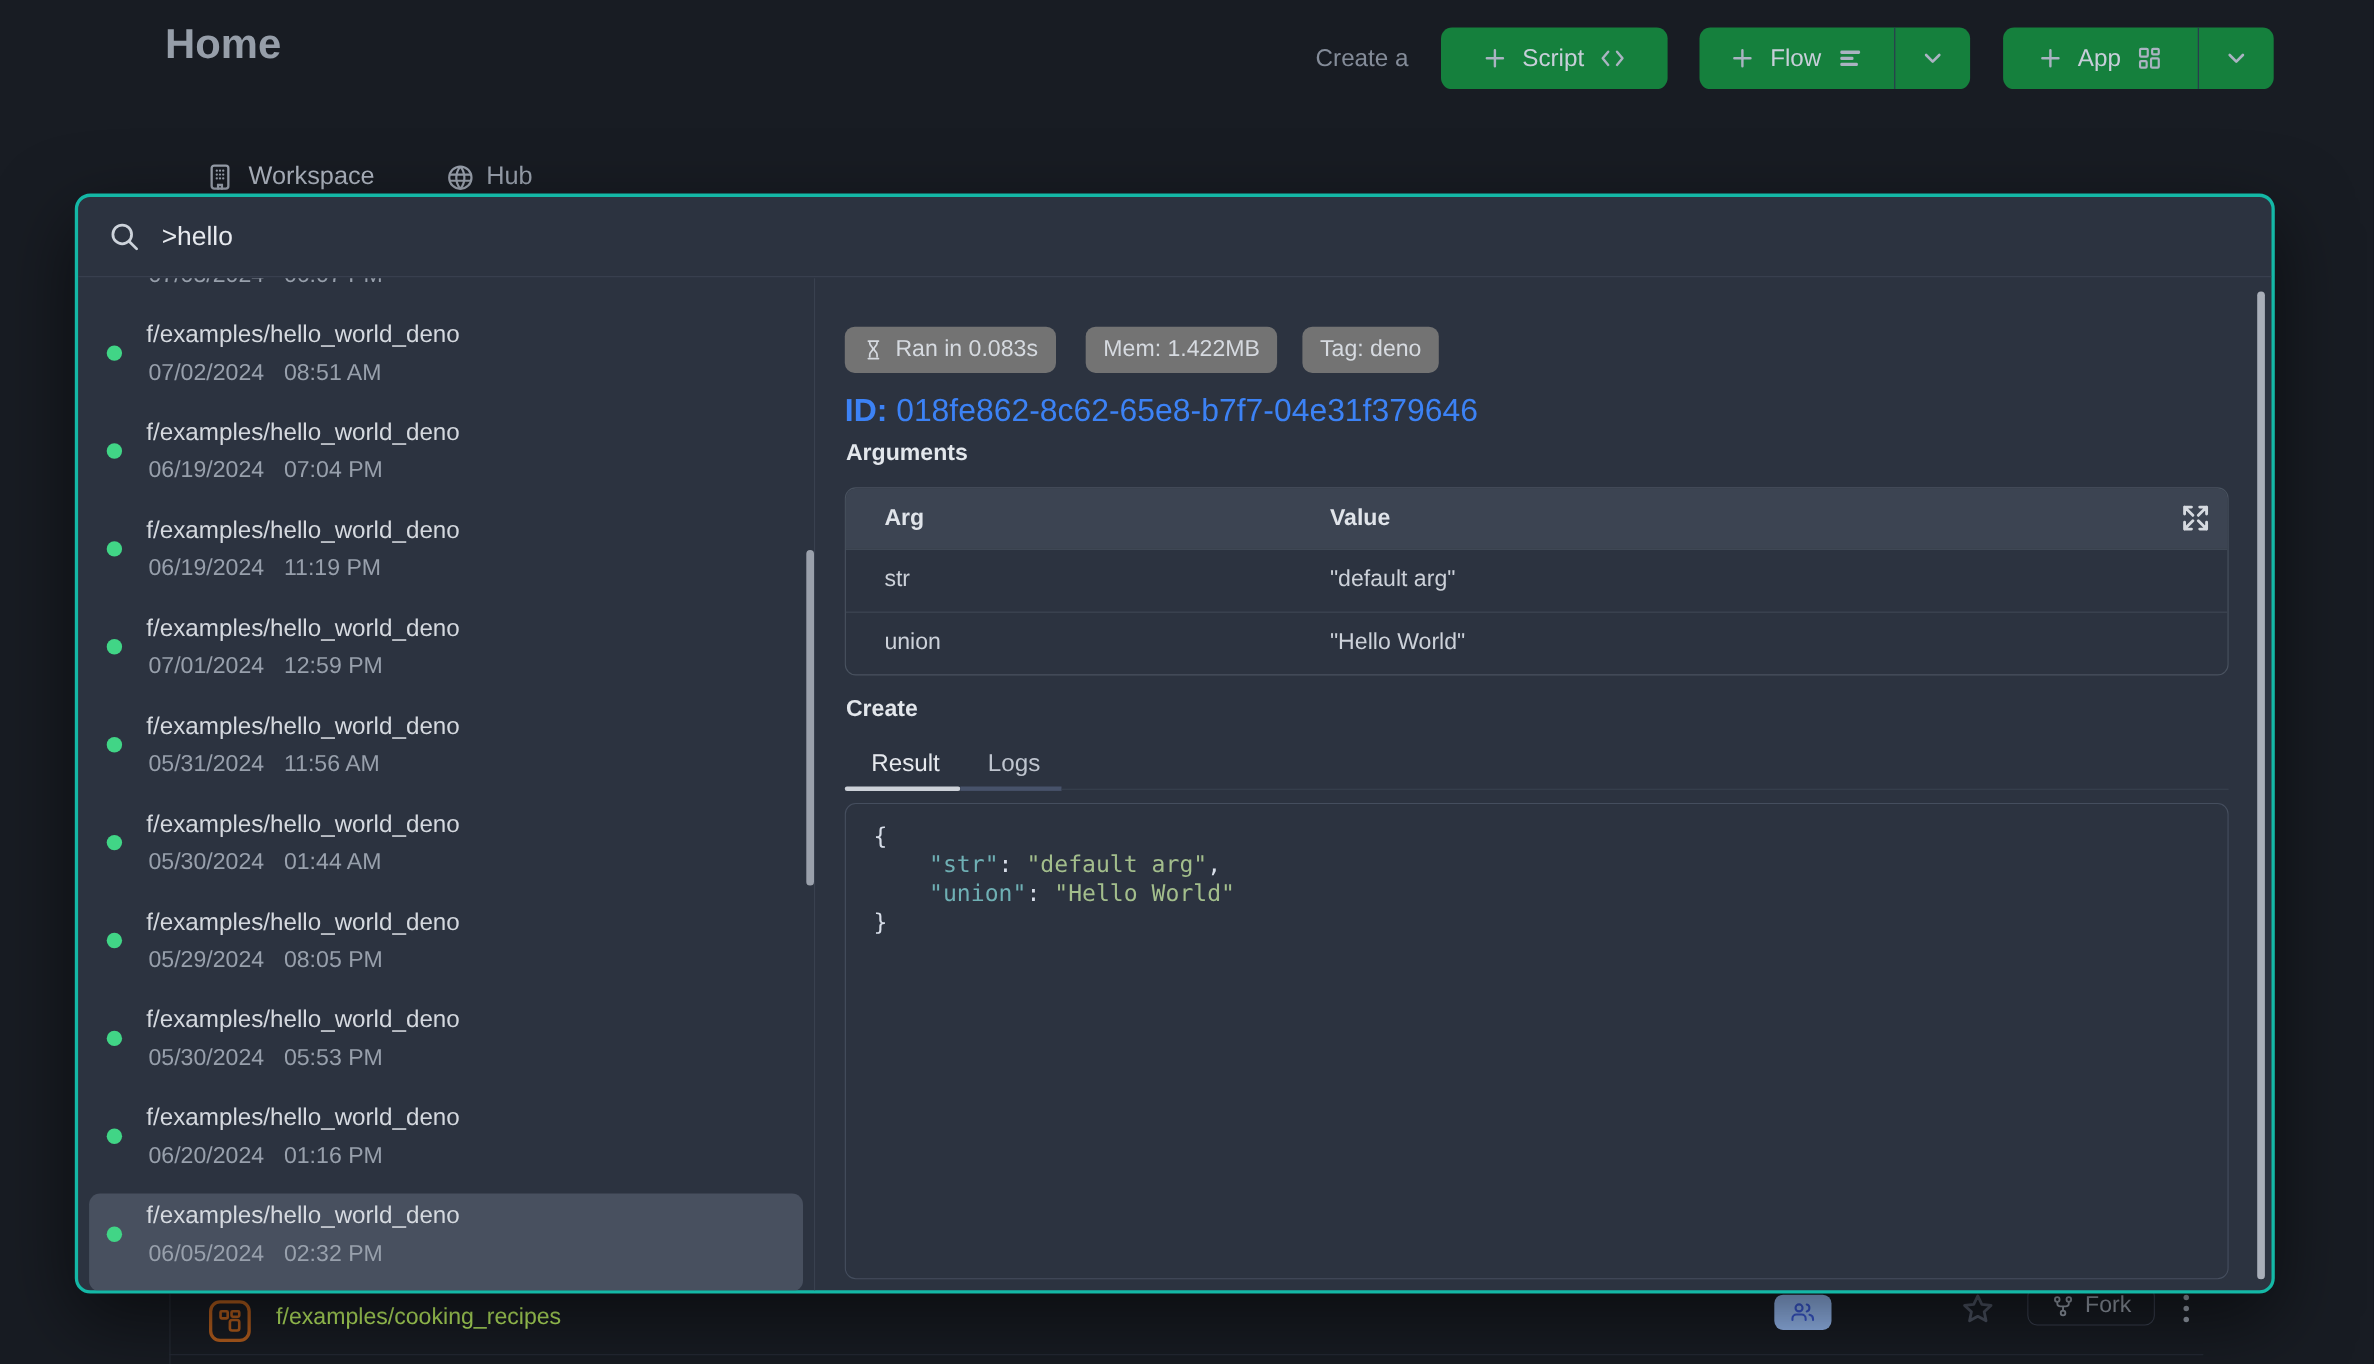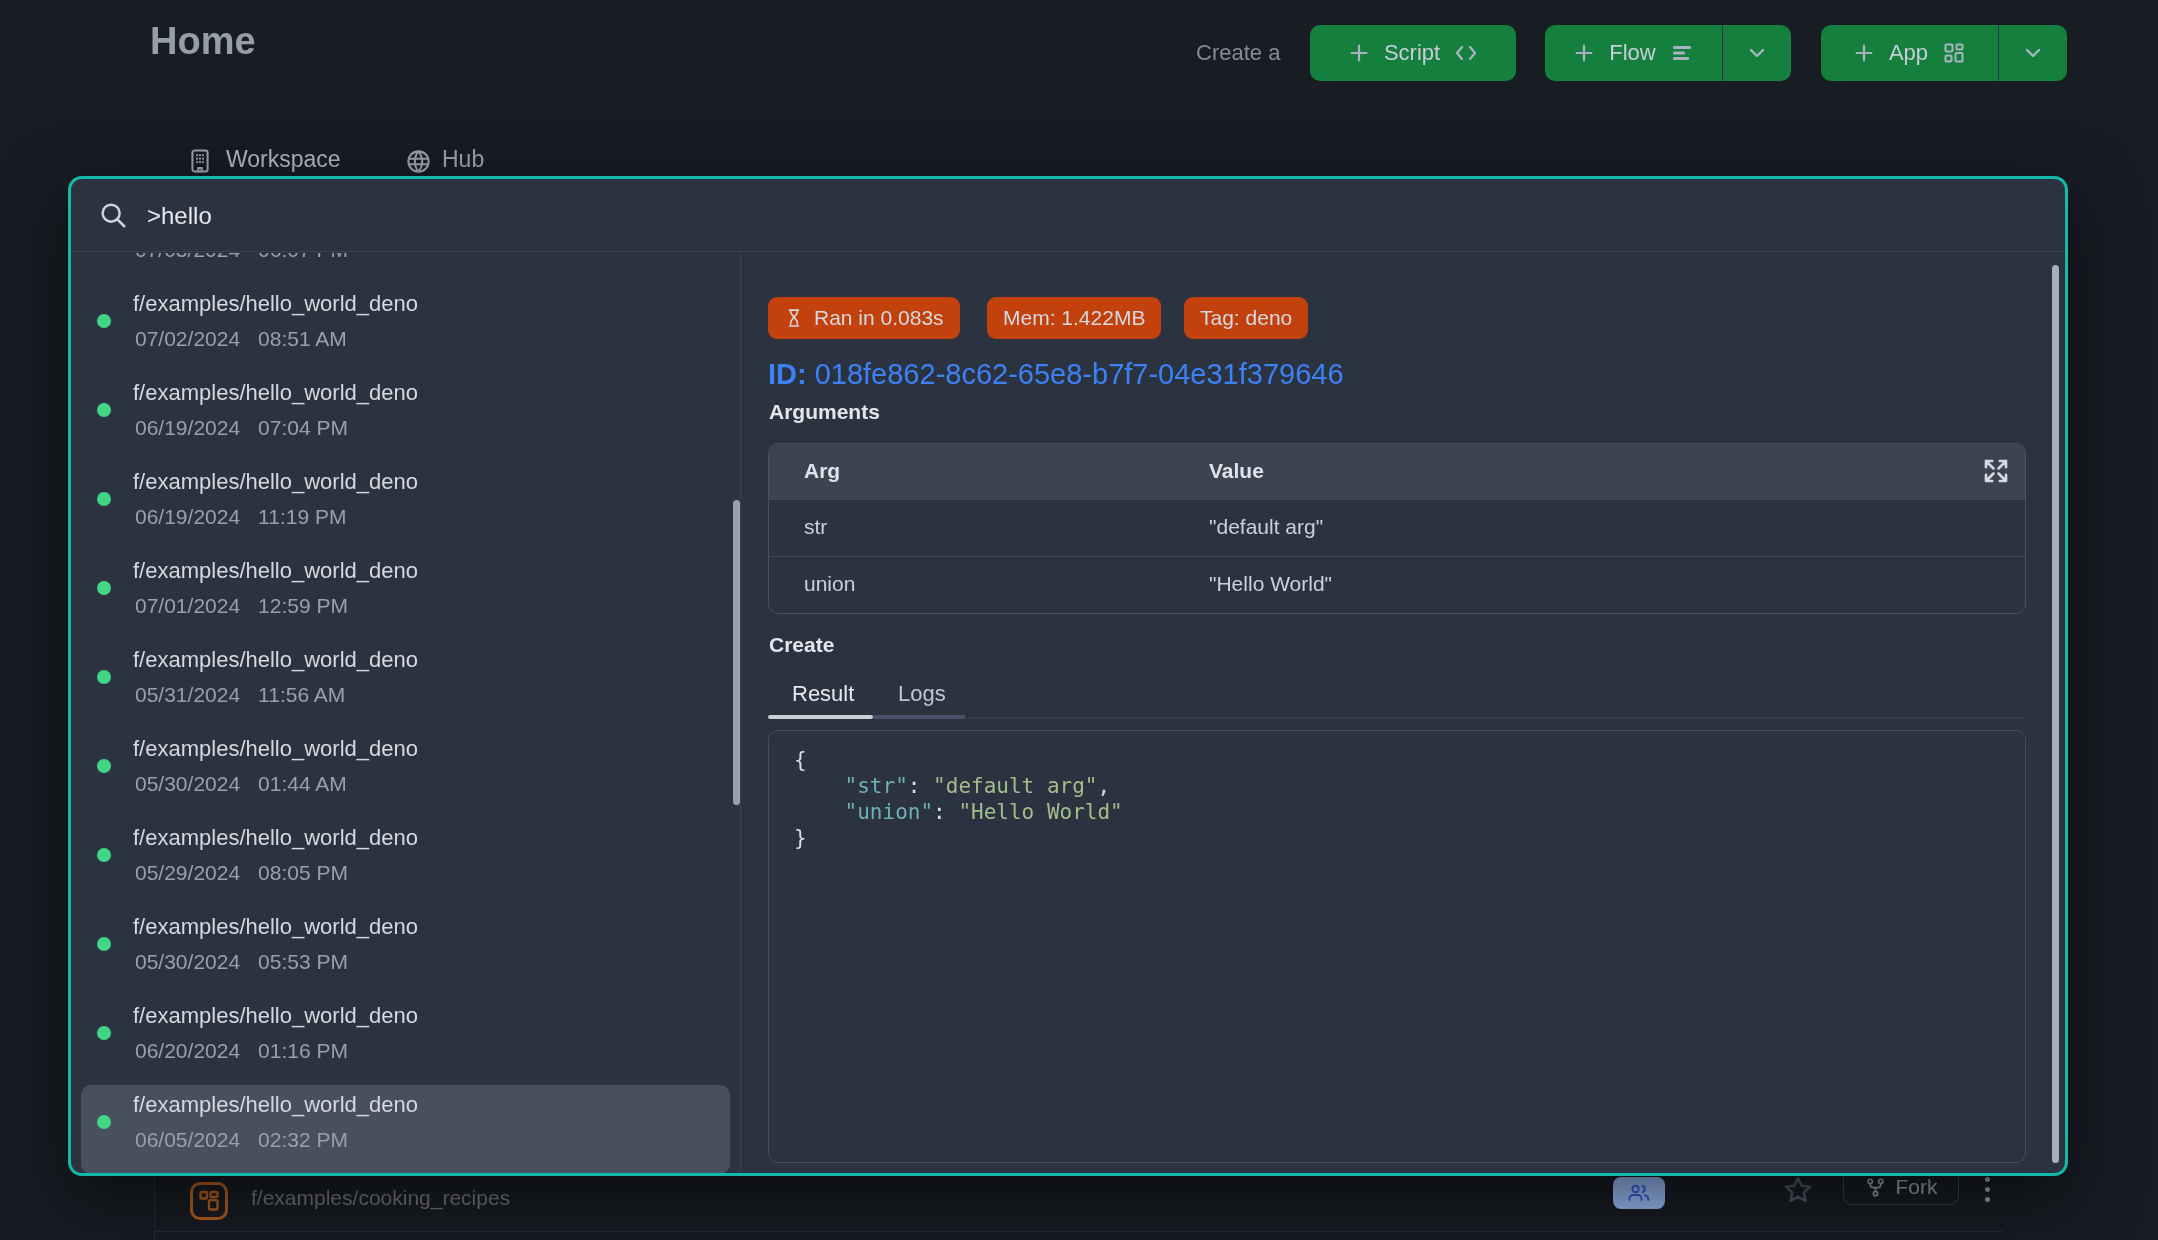--- a/index.html
+++ b/index.html
@@ -23,21 +23,21 @@
   .ws-icon{left:186px;top:147px;}
   .ws-label{left:226px;top:146px;font-size:23px;color:#aeb5c0;}
   .hub-icon{left:405px;top:148px;}
   .hub-label{left:442px;top:146px;font-size:23px;color:#99a1ad;}
 
   
   .u-vline{left:154px;top:1176px;width:1px;height:64px;background:#262c37;}
   .u-divider{left:154px;top:1231px;width:1849px;height:1px;background:#262c37;}
   .u-appicon{left:190px;top:1182px;width:38px;height:38px;border:3px solid #b35d1d;border-radius:10px;
              box-sizing:border-box;display:flex;align-items:center;justify-content:center;}
-  .u-path{left:251px;top:1186px;font-size:21px;color:#737373;}
+  .u-path{left:251px;top:1186px;font-size:21px;color:#bef264;}
   .u-users{left:1613px;top:1177px;width:52px;height:32px;background:#96b9f0;border-radius:8px;
            display:flex;align-items:center;justify-content:center;}
   .u-star{left:1781px;top:1173px;}
   .u-fork{left:1843px;top:1169px;width:116px;height:36px;border:1px solid #3a4150;border-radius:9px;
           display:flex;align-items:center;justify-content:center;gap:10px;color:#99a1ad;font-size:21px;box-sizing:border-box;}
   .u-kebab{left:1985px;top:1177px;display:flex;flex-direction:column;gap:5px;align-items:center;cursor:pointer;}
   .u-kebab i{width:5px;height:5px;border-radius:50%;background:#99a1ad;}
 
   
   .modal{left:68px;top:176px;width:2000px;height:1000px;background:#2c3340;border:3px solid #14b8a6;
@@ -53,21 +53,21 @@
   .run-item.clipped{margin-top:-58px;}
   .run-item.selected{background:#48505f;}
   .run-dot{position:absolute;left:16px;top:30px;width:14px;height:14px;border-radius:50%;background:#41d586;}
   .run-path{position:absolute;left:52px;top:7px;font-size:22px;color:#d5d9df;}
   .run-when{position:absolute;left:54px;top:43px;font-size:21px;color:#98a0ac;display:flex;gap:18px;}
   .list-scrollbar{position:absolute;left:662px;top:321px;width:7px;height:305px;border-radius:4px;background:#9aa0ab;}
   .modal-scrollbar{position:absolute;left:1981px;top:86px;width:7px;height:898px;border-radius:4px;background:#a9afb9;}
 
   
   .badge{position:absolute;top:118px;height:42px;display:flex;align-items:center;gap:10px;padding:0 16px;
-         background:#c2410c;border-radius:9px;color:#d6dae0;font-size:21px;white-space:nowrap;}
+         background:#737373;border-radius:9px;color:#d6dae0;font-size:21px;white-space:nowrap;}
   .badge-ran{left:697px;}
   .badge-mem{left:916px;}
   .badge-tag{left:1113px;}
   .run-id{position:absolute;left:697px;top:179px;font-size:29px;color:#3c82f5;cursor:pointer;}
   .run-id b{font-weight:700;margin-right:8px;}
   .args-title{position:absolute;left:698px;top:221px;font-size:21px;font-weight:700;color:#e3e7ec;}
   .args-table{position:absolute;left:697px;top:264px;width:1258px;border:1px solid #49525f;border-radius:10px;
               box-sizing:border-box;overflow:hidden;}
   .args-head{height:55px;background:#3c4452;position:relative;}
   .args-head .c1,.args-head .c2{position:absolute;top:15px;font-weight:700;font-size:21px;color:#e0e4ea;}

